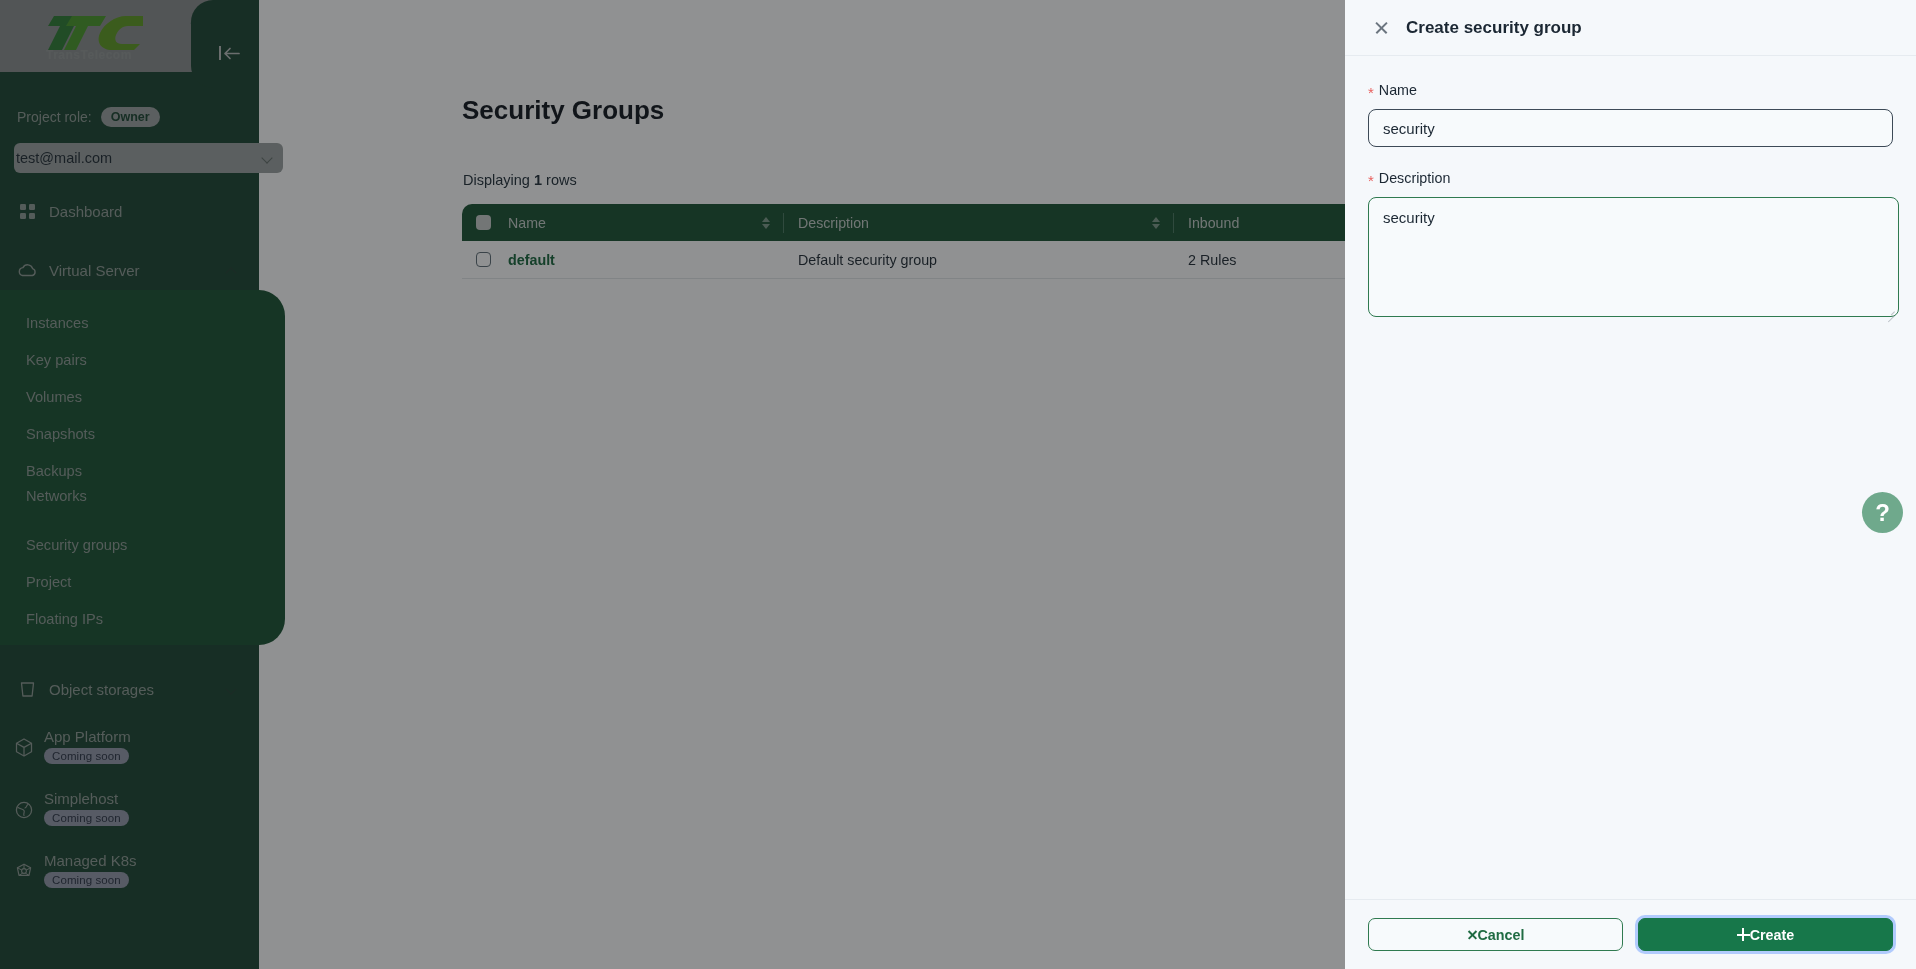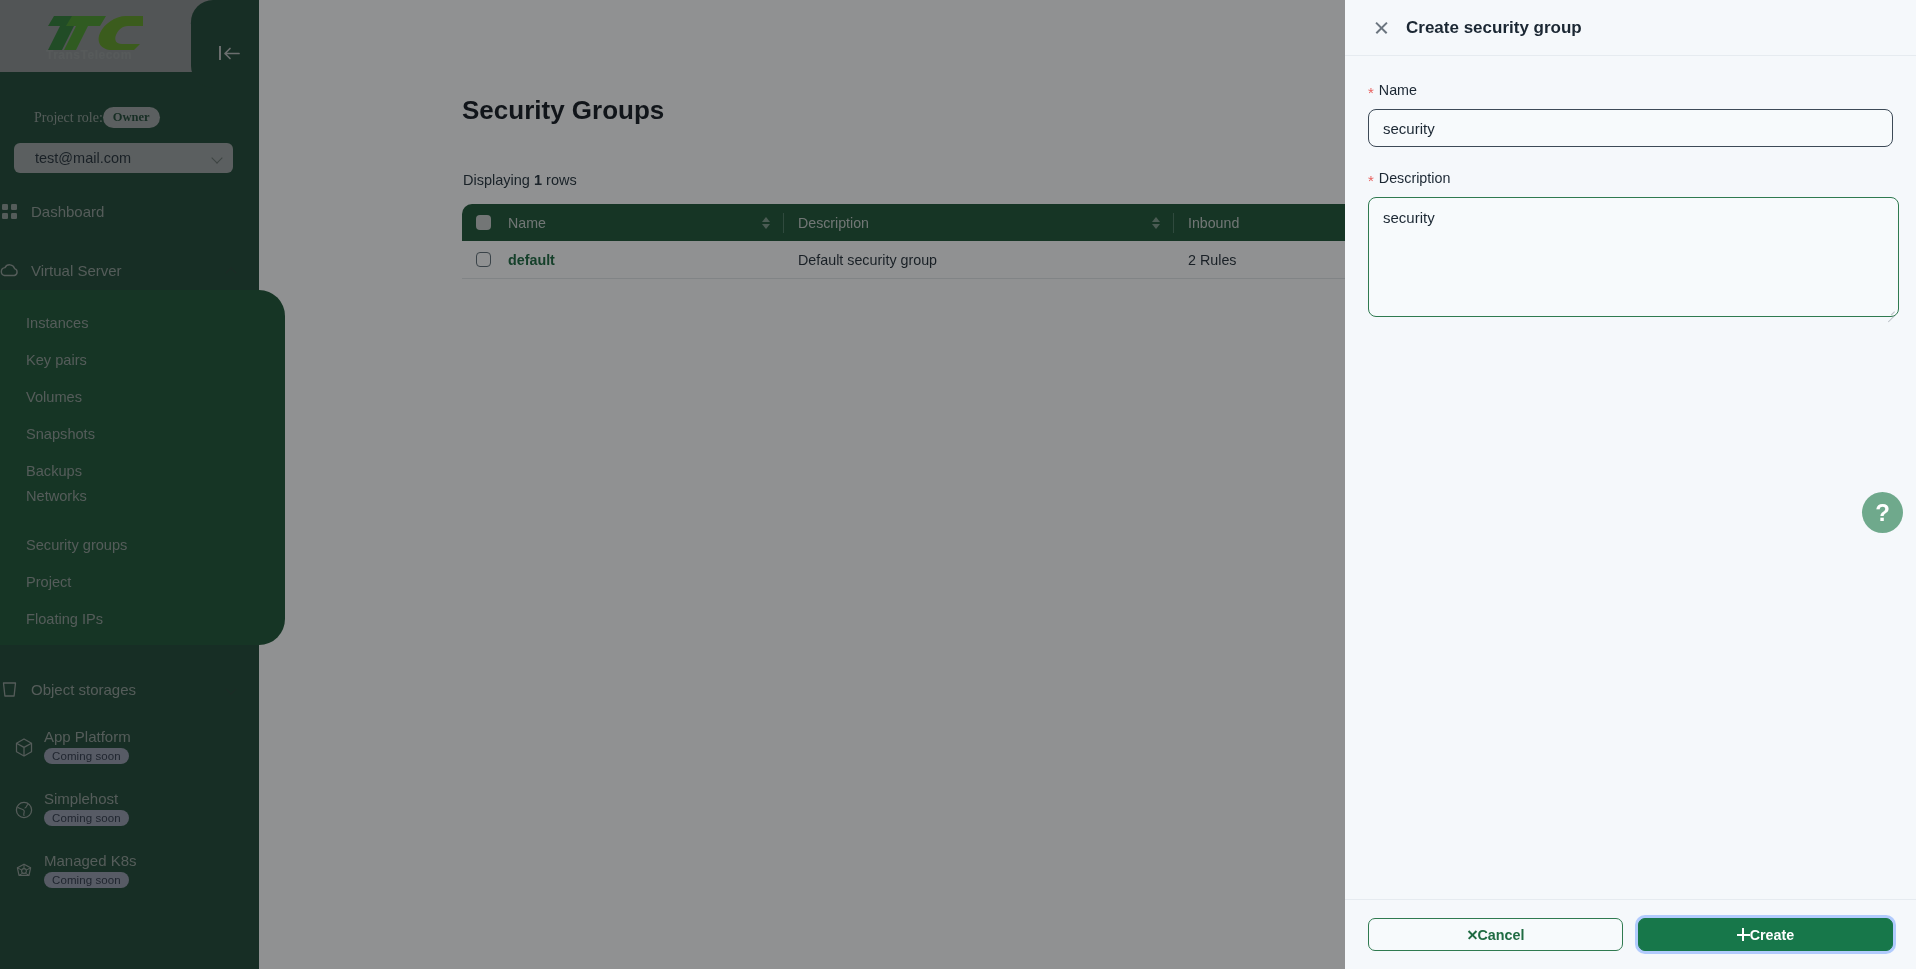--- a/index.html
+++ b/index.html
@@ -53,50 +53,50 @@
   .collapse-btn {
     position: absolute; left: 212px; top: 40px;
     width: 34px; height: 26px;
     display: flex; align-items: center; justify-content: center;
     z-index: 6; cursor: pointer;
   }
   .collapse-ico { display: flex; align-items: center; gap: 2px; }
   .collapse-ico .bar { width: 2px; height: 14px; background: #b9bdbb; display: block; }
 
   .role-row {
-    position: absolute; left: 34px; top: 107px;
-    display: flex; align-items: center;  font-family: Liberation Serif, serif;
+    position: absolute; left: 17px; top: 107px;
+    display: flex; align-items: center; gap: 9px;
   }
   .role-label { font-size: 14px; color: #8f9b95; }
   .role-badge {
     background: #9ba1a0; color: #1c4531;
     font-size: 12.5px; font-weight: 600;
     padding: 3px 10px; border-radius: 11px;
   }
   .proj-select {
     position: absolute; left: 14px; top: 143px;
-    width: 219px; height: 30px;
+    width: 269px; height: 30px;
     background: #9ba1a0; border-radius: 6px;
     display: flex; align-items: center;
-    padding: 0 10px 0 21px; cursor: pointer;
+    padding: 0 10px 0 2px; cursor: pointer;
   }
   .proj-select .val { font-size: 14.5px; color: #1f2a33; flex: 1; }
   .chev { width: 10px; height: 10px; position: relative; opacity: .5; }
   .chev::after {
     content: ""; position: absolute; left: 0; top: 1px;
     width: 7px; height: 7px;
     border-right: 1.6px solid #2b3a33; border-bottom: 1.6px solid #2b3a33;
     transform: rotate(45deg);
   }
   .chev.up::after { transform: rotate(-135deg); top: 4px; }
 
   .nav-item {
     position: absolute; left: 0; width: 259px; height: 34px;
     display: flex; align-items: center;
-    gap: 12px; cursor: pointer;
+    padding-left: 18px; gap: 12px; cursor: pointer;
   }
   .nav-item .nlabel { font-size: 15px; color: #8f9b95; font-weight: 500; }
   .nav-ico { width: 19px; height: 19px; display: flex; align-items: center; justify-content: center; color: #8f9b95; flex: 0 0 19px; }
   .nav-ico svg { display: block; }
   .nav-chev { position: absolute; right: 22px; top: 12px; }
 
   
   #submenu {
     position: absolute; left: 0; top: 290px;
     width: 285px; height: 355px;

